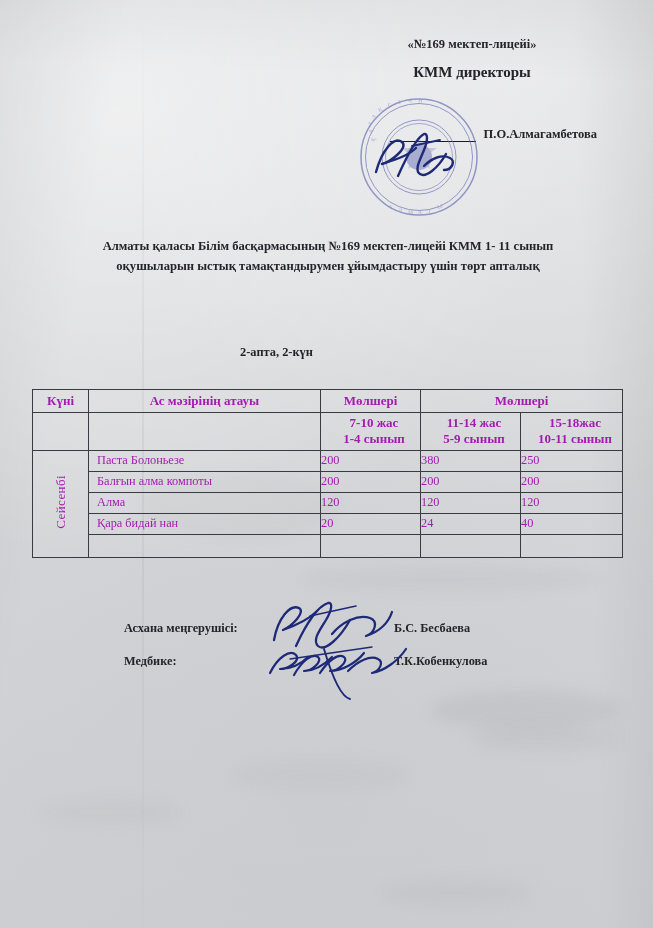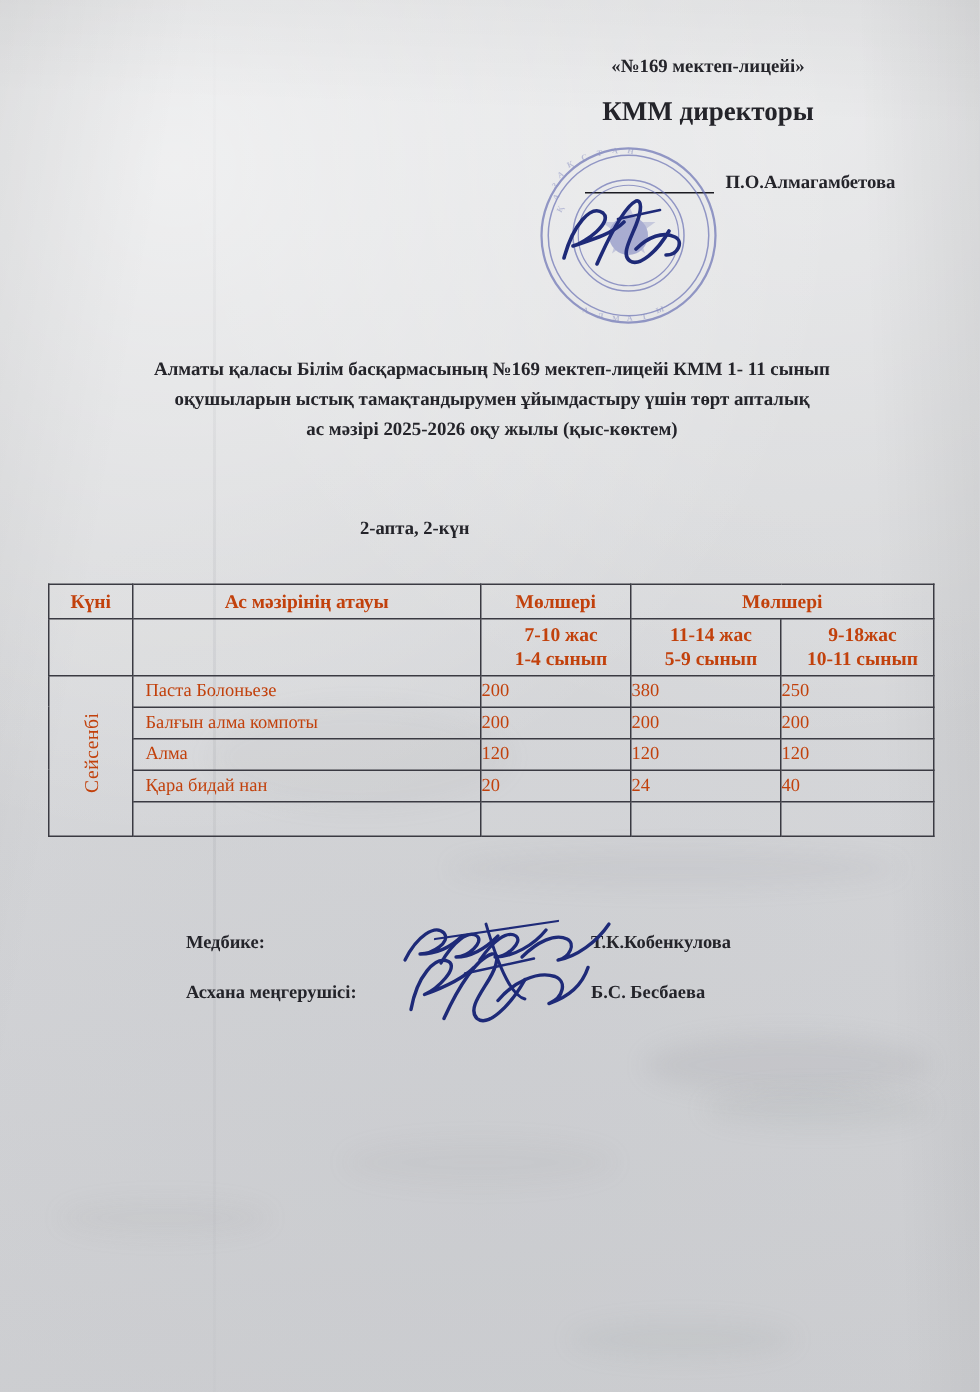--- a/index.html
+++ b/index.html
@@ -67,23 +67,23 @@
     top: 38px;
     text-align: center;
     font-weight: bold;
     font-size: 12.5px;
     line-height: 1.05;
     width: 250px;
   }
   .approval div { margin-bottom: 14px; white-space: nowrap; }
   .approval .ln1 { font-size: 12.5px; }
   .approval .ln2 { font-size: 12.5px; }
-  .approval .ln3 { font-size: 18px; }
+  .approval .ln3 { font-size: 15px; }
   .dir-line {
-    margin-top: 22px;
+    margin-top: 38px;
     display: flex;
     align-items: flex-end;
     justify-content: flex-end;
     gap: 8px;
     position: relative;
     text-align: right;
   }
   .sig-slot {
     width: 86px;
     height: 22px;
@@ -144,21 +144,21 @@
     width: 590px;
     border-collapse: collapse;
     table-layout: fixed;
     background: rgba(255,255,255,0.06);
   }
   .menu-table th,
   .menu-table td {
     border: 1.1px solid #3a3a42;
     padding: 0;
     font-size: 12px;
-    color: #c2410c;
+    color: #a21caf;
   }
   .menu-table th {
     font-weight: bold;
     text-align: center;
     height: 22px;
     font-size: 13px;
   }
   .col-day   { width: 56px; }
   .col-dish  { width: 232px; }
   .col-a     { width: 100px; }
@@ -287,21 +287,20 @@
       <path d="M8 44 C14 22, 26 8, 34 14 C41 20, 22 34, 14 36 C26 32, 40 28, 48 20"></path>
       <path d="M30 48 C38 30, 48 10, 56 6 C60 5, 60 12, 56 22 C52 32, 46 42, 52 46 C58 50, 70 40, 78 26"></path>
       <path d="M56 38 C64 30, 74 26, 82 30 C88 33, 84 42, 76 42"></path>
       <path d="M44 18 L72 12" stroke-width="1.8"></path>
     </g>
   </svg>
 
   <div class="title">
     <div>Алматы қаласы  Білім басқармасының №169 мектеп-лицейі КММ 1- 11 сынып</div>
     <div>оқушыларын  ыстық тамақтандырумен ұйымдастыру үшін  төрт апталық</div>
-    <div>ас мәзірі 2025-2026  оқу жылы (қыс-көктем)</div>
   </div>
 
   <div class="subtitle">2-апта, 2-күн</div>
 
   <table class="menu-table">
     <colgroup>
       <col class="col-day">
         <col class="col-dish">
         <col class="col-a">
         <col class="col-b">
@@ -319,21 +318,21 @@
         <th class="sub-head"></th>
         <th class="sub-head">
           <div>7-10 жас</div>
           <div>1-4 сынып</div>
         </th>
         <th class="sub-head">
           <div>11-14 жас</div>
           <div>5-9 сынып</div>
         </th>
         <th class="sub-head">
-          <div>9-18жас</div>
+          <div>15-18жас</div>
           <div>10-11 сынып</div>
         </th>
       </tr>
     </thead>
     <tbody>
       <tr>
         <td class="day-cell" rowspan="5">
           <span class="day-rot">Сейсенбі</span>
         </td>
         <td class="dish">Паста Болоньезе</td>
@@ -362,43 +361,43 @@
       <tr class="empty-row">
         <td class="dish"></td>
         <td class="qty"></td>
         <td class="qty"></td>
         <td class="qty"></td>
       </tr>
     </tbody>
   </table>
 
   <div class="footer">
+    <div class="foot-row">
+      <span class="foot-label">Асхана меңгерушісі:</span>
+      <span class="foot-gap"></span>
+      <span class="foot-name">Б.С. Бесбаева</span>
+      <svg class="foot-sign fs1" viewBox="0 0 130 54">
+        <g fill="none" stroke="#1e2a78" stroke-width="2.3" stroke-linecap="round" stroke-linejoin="round">
+          <path d="M8 40 C12 18, 24 4, 33 8 C40 12, 26 26, 17 30 C28 26, 42 20, 50 12"></path>
+          <path d="M30 46 C40 24, 52 6, 62 3 C67 2, 66 10, 60 20 C54 30, 46 40, 52 46 C59 52, 74 38, 84 20"></path>
+          <path d="M66 34 C76 22, 92 14, 104 18 C112 21, 110 32, 100 36 C112 32, 122 24, 126 12"></path>
+          <path d="M44 16 L90 6" stroke-width="1.6"></path>
+        </g>
+      </svg>
+    </div>
     <div class="foot-row">
       <span class="foot-label">Медбике:</span>
       <span class="foot-gap"></span>
       <span class="foot-name">Т.К.Кобенкулова</span>
       <svg class="foot-sign fs2" viewBox="0 0 150 62">
         <g fill="none" stroke="#1e2a78" stroke-width="2.2" stroke-linecap="round" stroke-linejoin="round">
           <path d="M6 34 C14 18, 26 10, 32 16 C37 22, 24 30, 16 30 C26 30, 36 26, 44 18"></path>
           <path d="M30 36 C38 22, 48 14, 54 18 C59 22, 48 32, 40 32 C50 32, 60 26, 68 18"></path>
           <path d="M56 34 C64 22, 74 14, 80 18 C85 22, 74 32, 66 32 C78 32, 92 24, 100 14"></path>
           <path d="M84 32 C94 22, 106 16, 114 20 C120 23, 116 32, 108 34 C120 32, 134 22, 142 10"></path>
           <path d="M60 10 C70 44, 78 58, 86 60" stroke-width="1.9"></path>
           <path d="M26 20 L108 8" stroke-width="1.5"></path>
         </g>
       </svg>
     </div>
-    <div class="foot-row">
-      <span class="foot-label">Асхана меңгерушісі:</span>
-      <span class="foot-gap"></span>
-      <span class="foot-name">Б.С. Бесбаева</span>
-      <svg class="foot-sign fs1" viewBox="0 0 130 54">
-        <g fill="none" stroke="#1e2a78" stroke-width="2.3" stroke-linecap="round" stroke-linejoin="round">
-          <path d="M8 40 C12 18, 24 4, 33 8 C40 12, 26 26, 17 30 C28 26, 42 20, 50 12"></path>
-          <path d="M30 46 C40 24, 52 6, 62 3 C67 2, 66 10, 60 20 C54 30, 46 40, 52 46 C59 52, 74 38, 84 20"></path>
-          <path d="M66 34 C76 22, 92 14, 104 18 C112 21, 110 32, 100 36 C112 32, 122 24, 126 12"></path>
-          <path d="M44 16 L90 6" stroke-width="1.6"></path>
-        </g>
-      </svg>
-    </div>
   </div>
 
 </div>
 
 </body></html>

